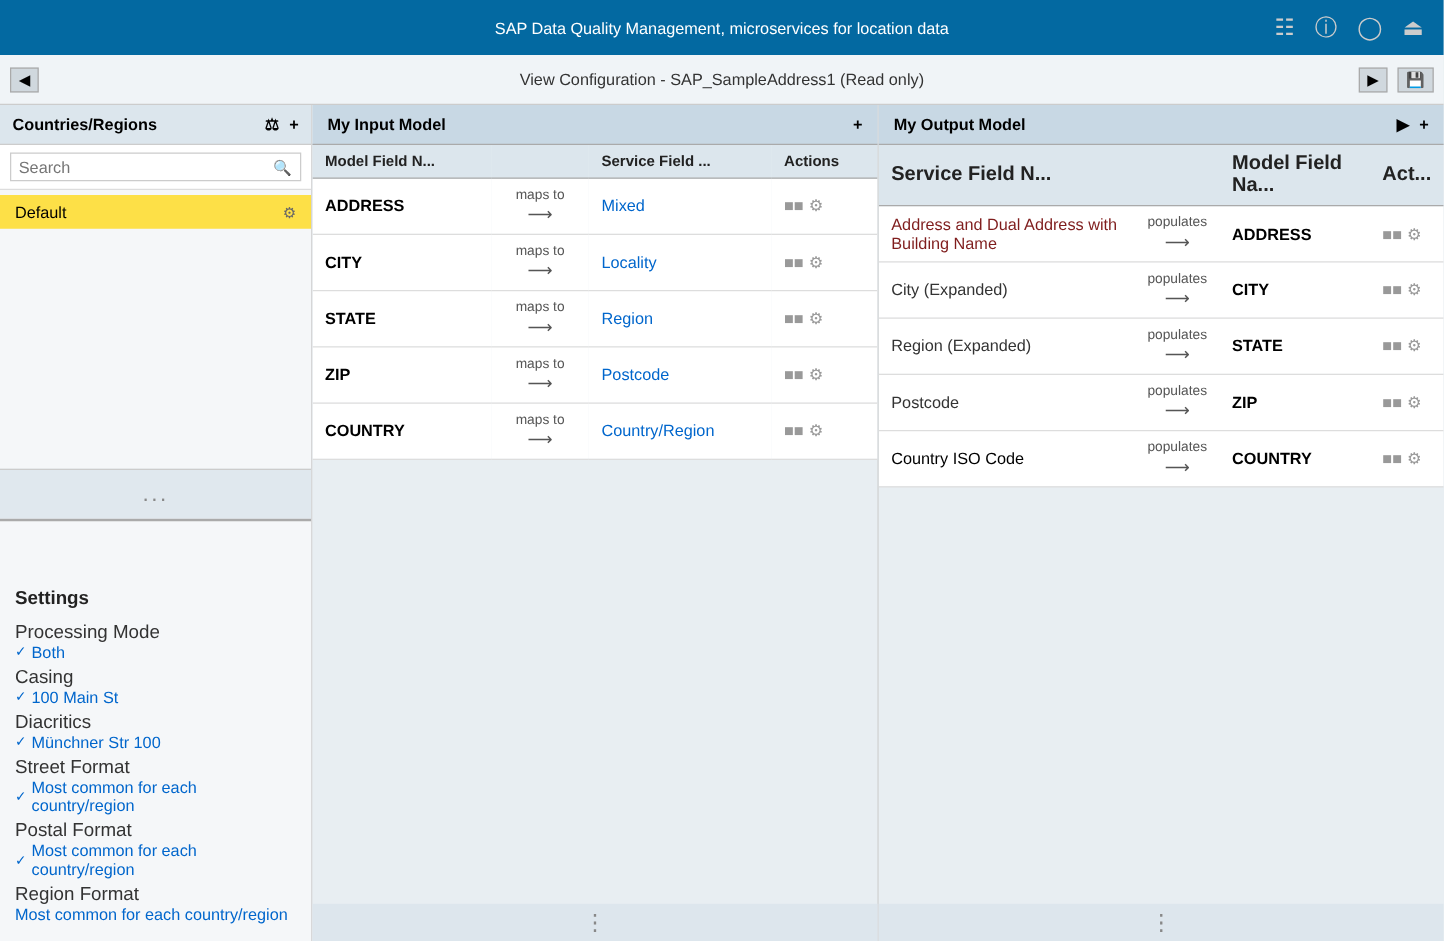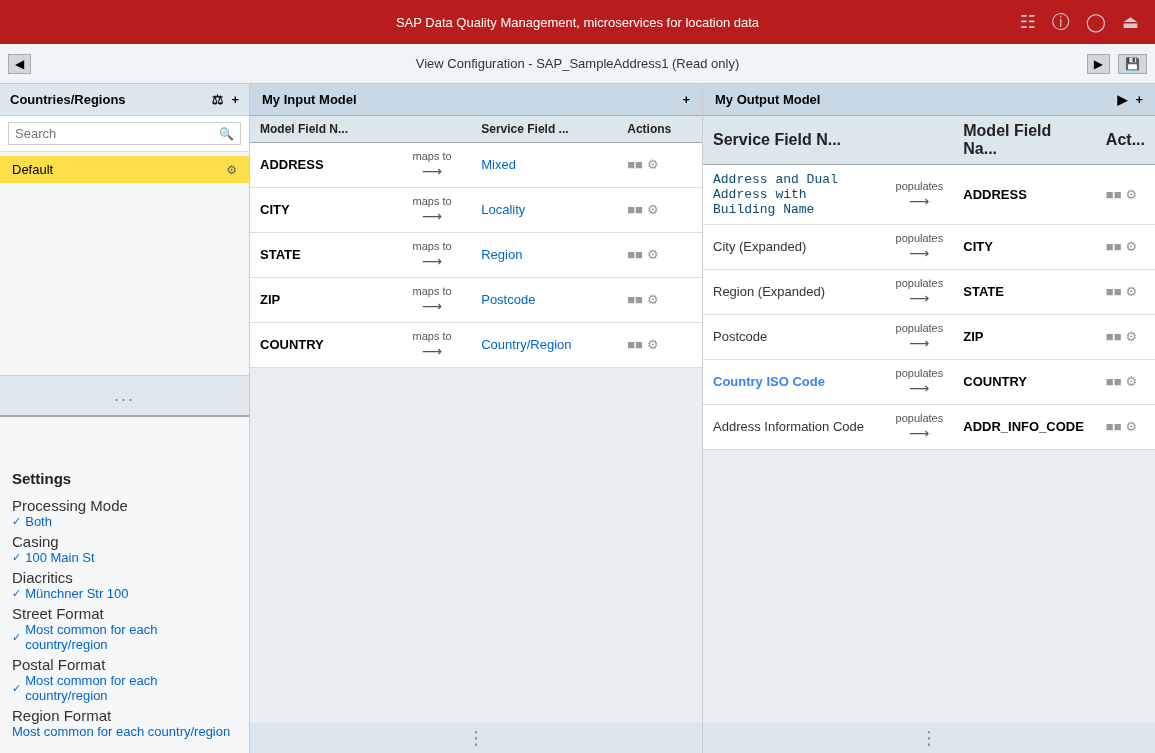--- a/index.html
+++ b/index.html
@@ -1,21 +1,21 @@
 <!DOCTYPE html>
 <html><head>
   <meta charset="utf-8">
   <style>
     * { box-sizing: border-box; margin: 0; padding: 0; font-family: Arial, sans-serif; font-size: 13px; }
 
     body { background: #e8eef2; height: 753px; overflow: hidden; }
 
     
     .top-bar {
-      background: #b91c1c;
+      background: #0369a1;
       color: white;
       height: 44px;
       display: flex;
       align-items: center;
       justify-content: center;
       position: relative;
       font-size: 14px;
       font-weight: 500;
     }
     .top-bar-icons {
@@ -515,21 +515,21 @@
         <thead>
           <tr>
             <th>Service Field N...</th>
             <th></th>
             <th>Model Field Na...</th>
             <th>Act...</th>
           </tr>
         </thead>
         <tbody id="output-table-body">
         <tr>
-    <td style="color:#0c4a6e;font-family:Liberation Mono, monospace;">Address and Dual Address with Building Name</td>
+    <td style="color:#7f1d1d;">Address and Dual Address with Building Name</td>
     <td>
       <div class="populates">
         <span style="font-size:11px;color:#555;">populates</span>
         <span style="font-size:14px;">⟶</span>
       </div>
     </td>
     <td style="font-weight:bold;">ADDRESS</td>
     <td>
       <div class="action-icons">
         <span class="action-icon">■■</span>
@@ -579,51 +579,35 @@
     </td>
     <td style="font-weight:bold;">ZIP</td>
     <td>
       <div class="action-icons">
         <span class="action-icon">■■</span>
         <span class="action-icon">⚙</span>
       </div>
     </td>
   </tr>
             <tr>
-    <td style="color:#3b82f6;font-weight:bold;">Country ISO Code</td>
+    <td style="color:#000000;">Country ISO Code</td>
     <td>
       <div class="populates">
         <span style="font-size:11px;color:#555;">populates</span>
         <span style="font-size:14px;">⟶</span>
       </div>
     </td>
     <td style="font-weight:bold;">COUNTRY</td>
     <td>
       <div class="action-icons">
         <span class="action-icon">■■</span>
         <span class="action-icon">⚙</span>
       </div>
     </td>
   </tr>
-            <tr>
-    <td style="color:#333;">Address Information Code</td>
-    <td>
-      <div class="populates">
-        <span style="font-size:11px;color:#555;">populates</span>
-        <span style="font-size:14px;">⟶</span>
-      </div>
-    </td>
-    <td style="font-weight:bold;">ADDR_INFO_CODE</td>
-    <td>
-      <div class="action-icons">
-        <span class="action-icon">■■</span>
-        <span class="action-icon">⚙</span>
-      </div>
-    </td>
-  </tr>
           </tbody>
       </table>
     </div>
 
     <div style="display:flex; justify-content:center; padding:4px; background:#dde6ed;">
       <span style="color:#888; font-size:18px;">⋮</span>
     </div>
   </div>
 
 </div>

